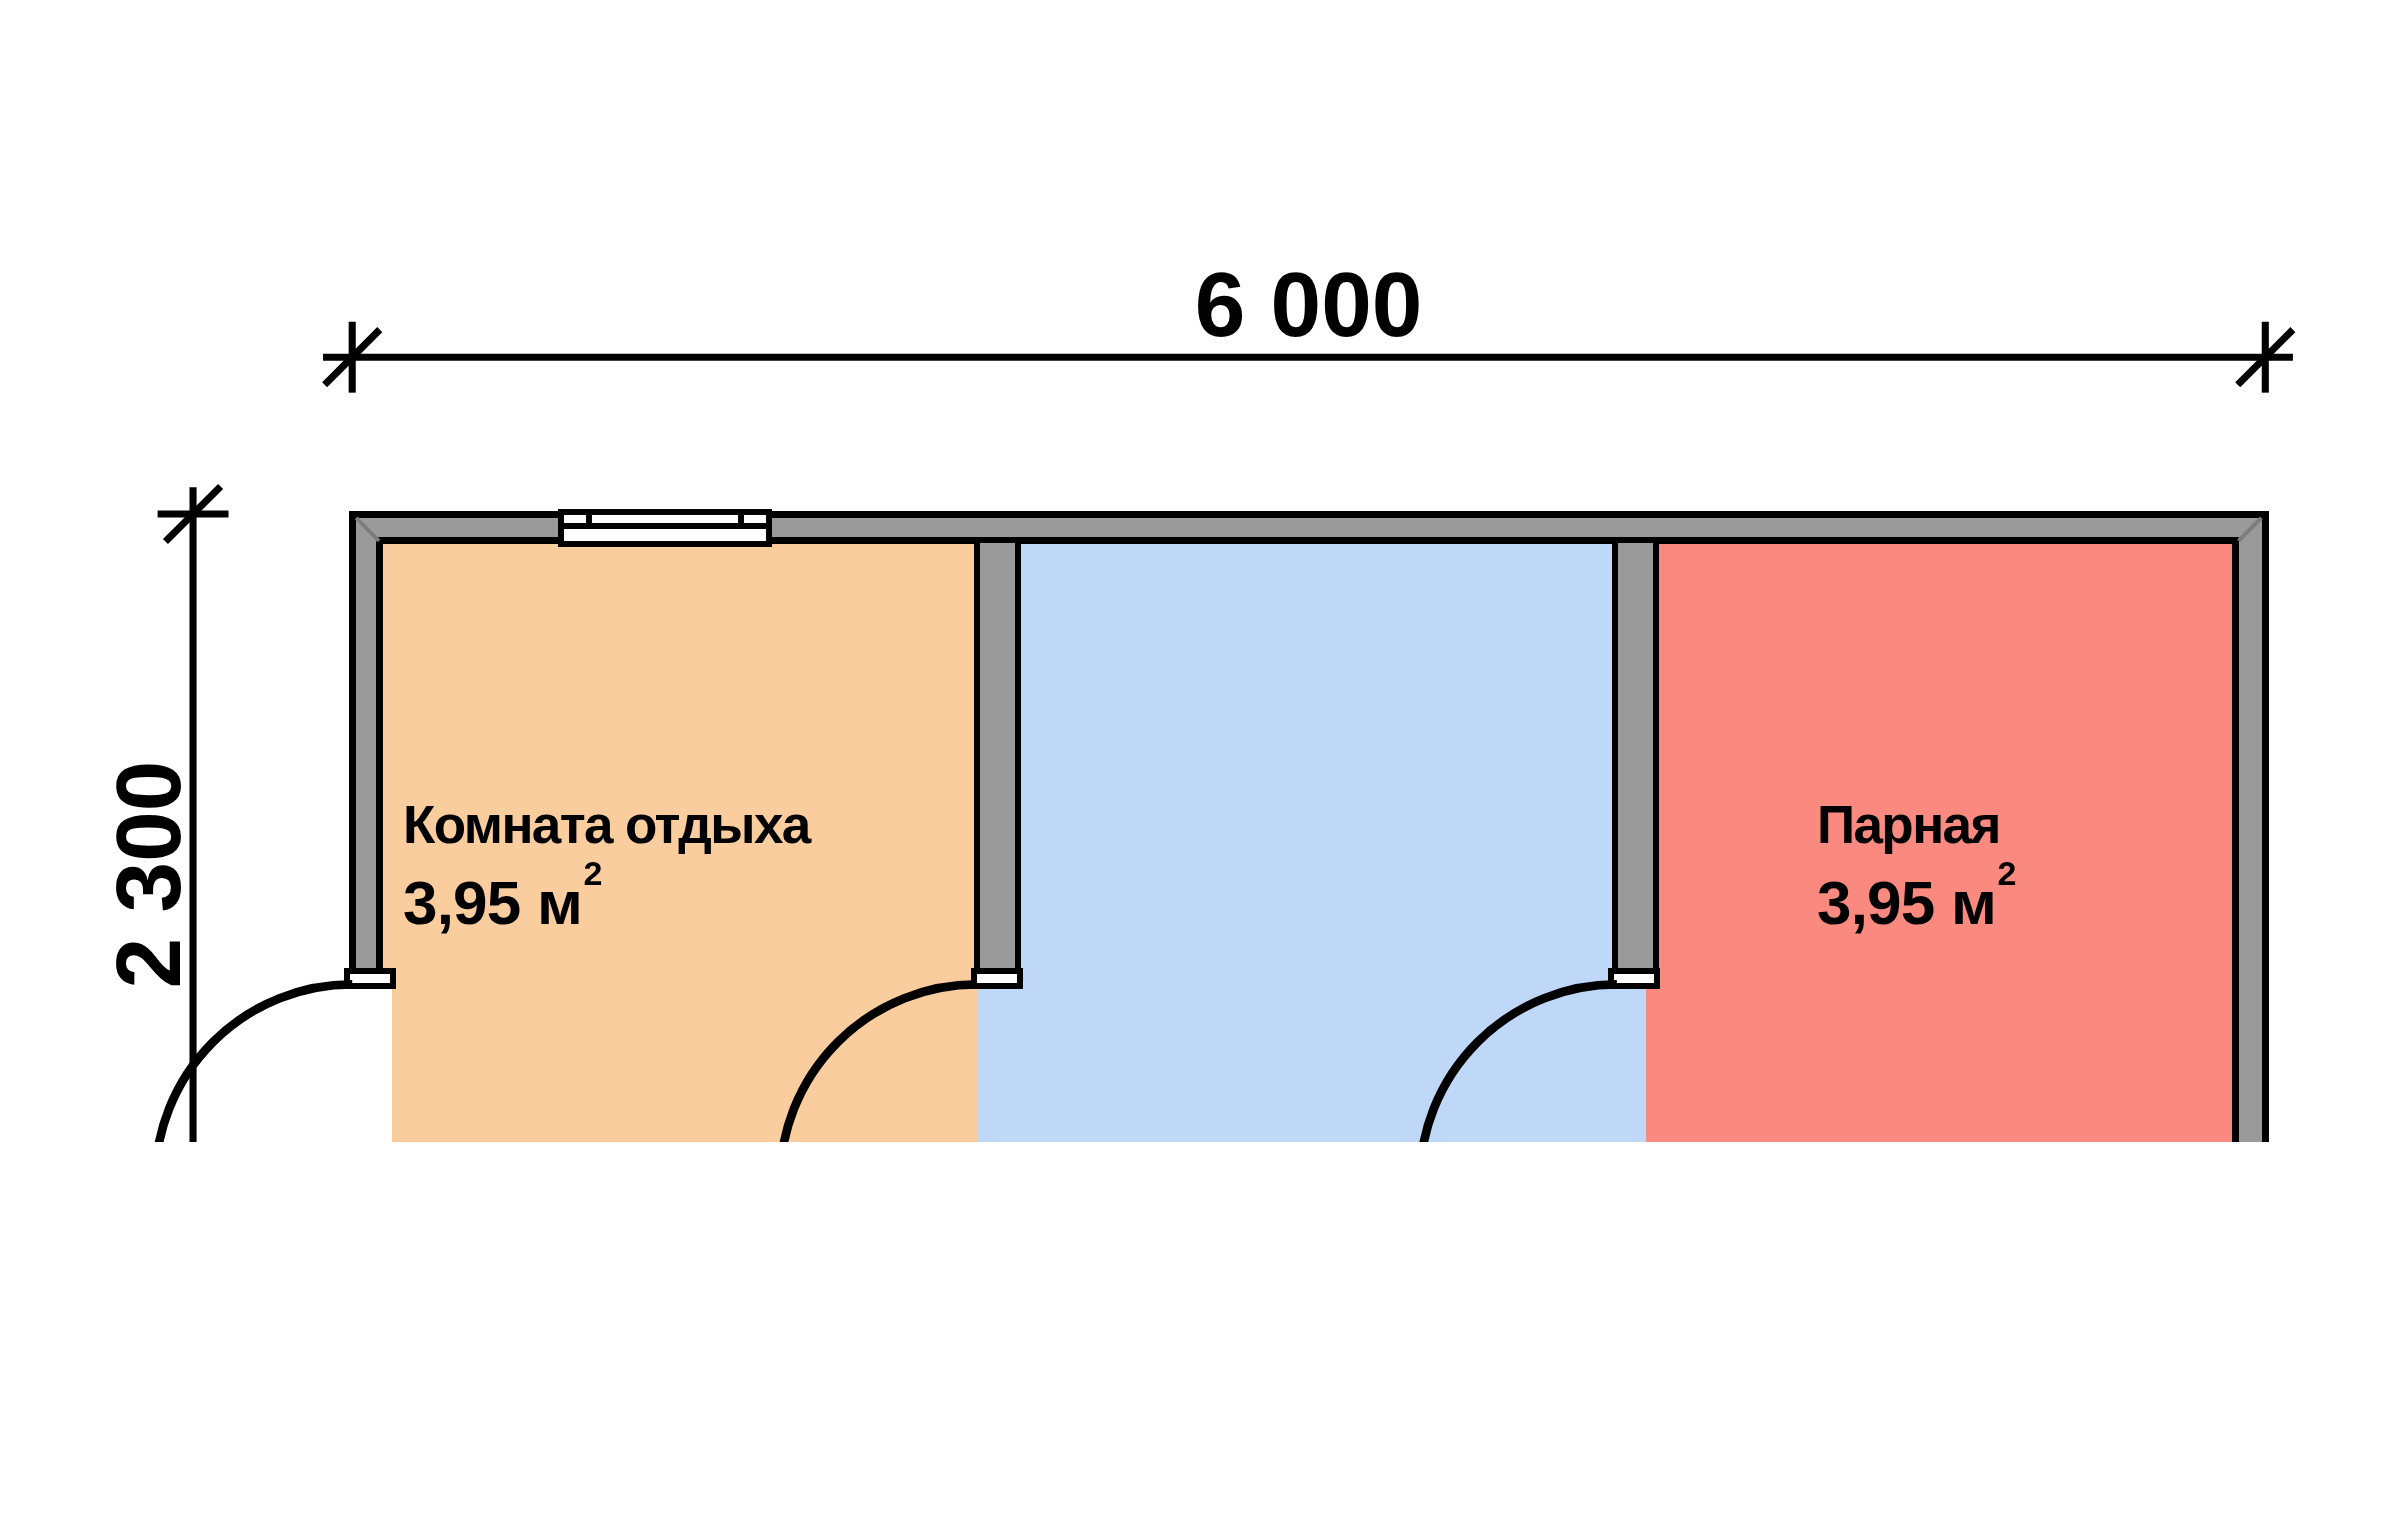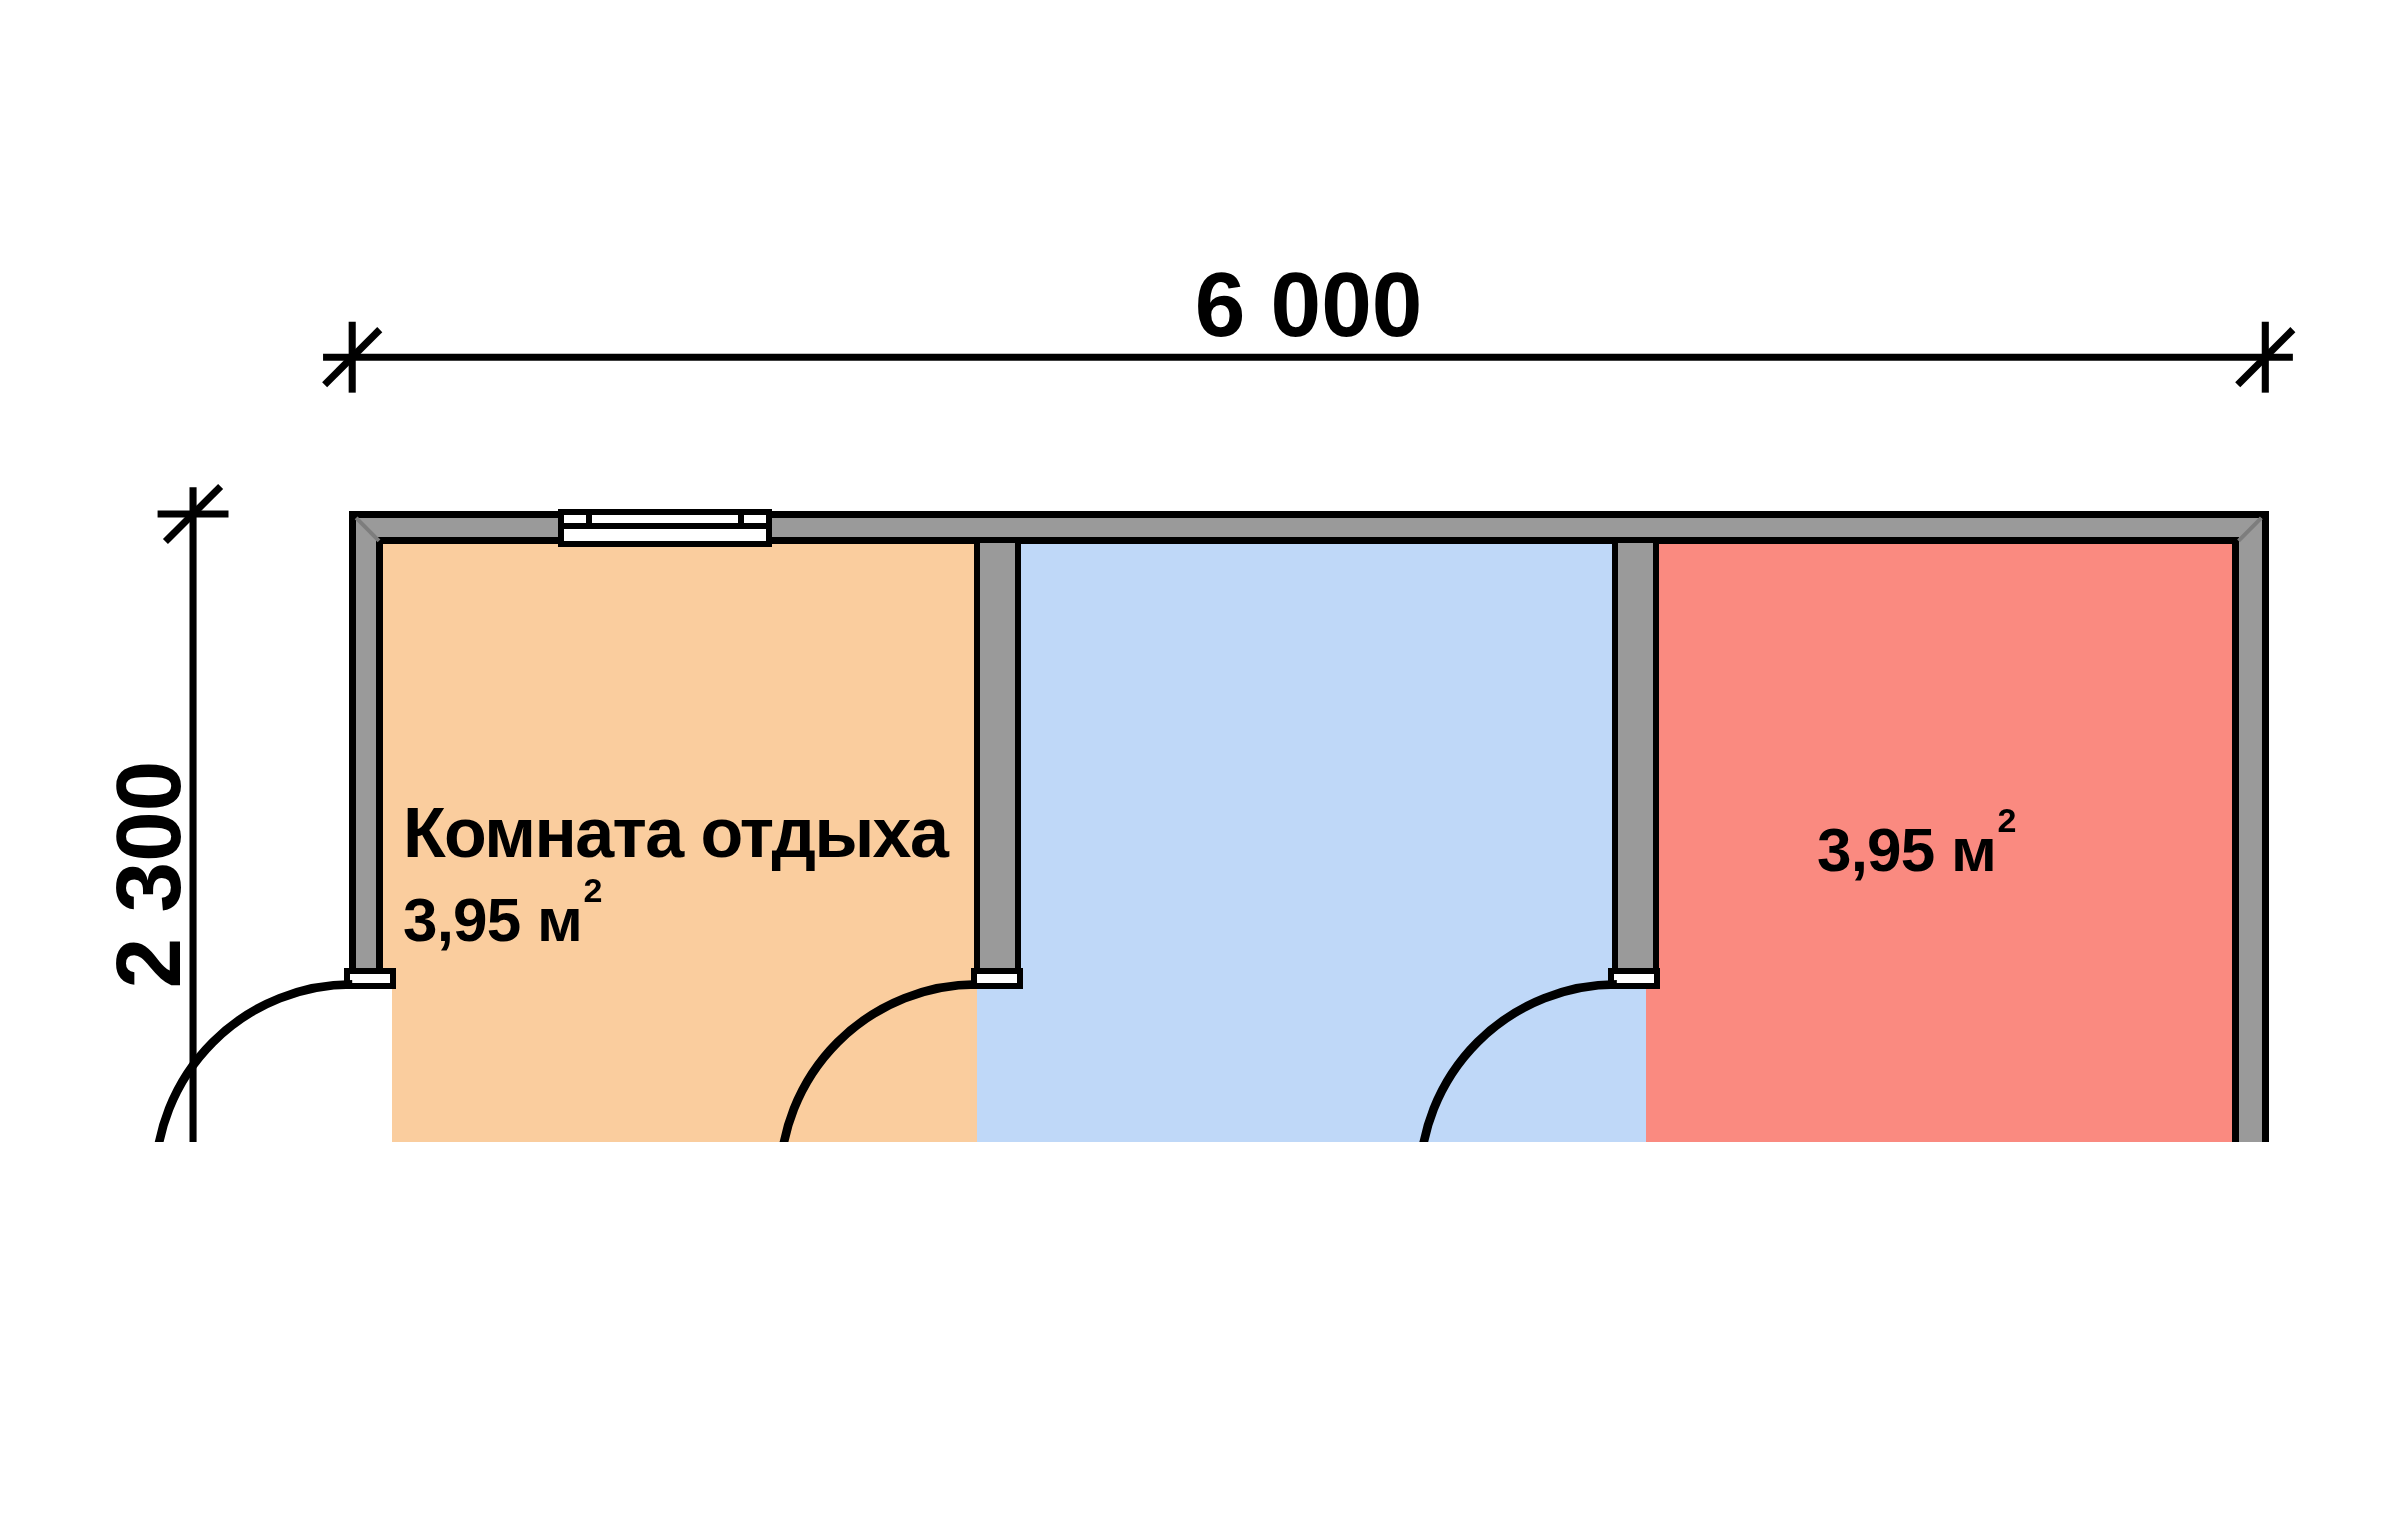--- a/index.html
+++ b/index.html
@@ -40,21 +40,21 @@
   .window .mid{position:absolute;left:0;right:0;top:7.9px;height:6.3px;background:#000;}
   .window .div-v{position:absolute;width:6.3px;background:#000;}
   .window.top-side .div-v{top:0;height:14px;}
   .window.bottom-side .mid{top:11px;}
   .window.bottom-side .div-v{bottom:0;height:14px;}
   .win-top{left:558px;top:509px;width:214px;}
   .win-b1{left:574px;top:1214px;width:214px;}
   .win-b2{left:1210px;top:1214px;width:214px;}
   
   .room-label{top:798px;line-height:1;white-space:nowrap;}
-  .room-label .name{font-size:70px;font-weight:bold;letter-spacing:-1.6px;}
+  .room-label .name{font-size:53px;font-weight:bold;letter-spacing:-1.6px;}
   .room-label .area{font-size:62px;font-weight:bold;margin-top:20.5px;letter-spacing:-0.8px;}
   .room-label sup{font-size:55%;position:relative;top:-0.5em;margin-left:1.6px;}
   .lbl1{left:403px;}
   .lbl2{left:1187px;}
   .lbl3{left:1817px;}
   .dim-label{font-size:91px;font-weight:bold;line-height:93px;white-space:nowrap;}
   .dim-w{left:1072px;top:258px;width:473px;text-align:center;}
   .dim-h{left:-88px;top:828px;width:473px;height:93px;text-align:center;
          transform:rotate(-90deg);transform-origin:center center;}
   svg.overlay{position:absolute;left:0;top:0;pointer-events:none;}
@@ -138,17 +138,18 @@
   </svg>
 
   <div class="abs dim-label dim-w">6 000</div>
   <div class="abs dim-label dim-h">2 300</div>
 
   <div class="abs room-label lbl1">
     <div class="name">Комната отдыха</div>
     <div class="area"><span>3,95 м</span><sup>2</sup></div>
   </div>
   <div class="abs room-label lbl3">
+    <div class="name">Парная</div>
     <div class="area"><span>3,95 м</span><sup>2</sup></div>
   </div>
 
 </div>
 
 
 </body></html>

